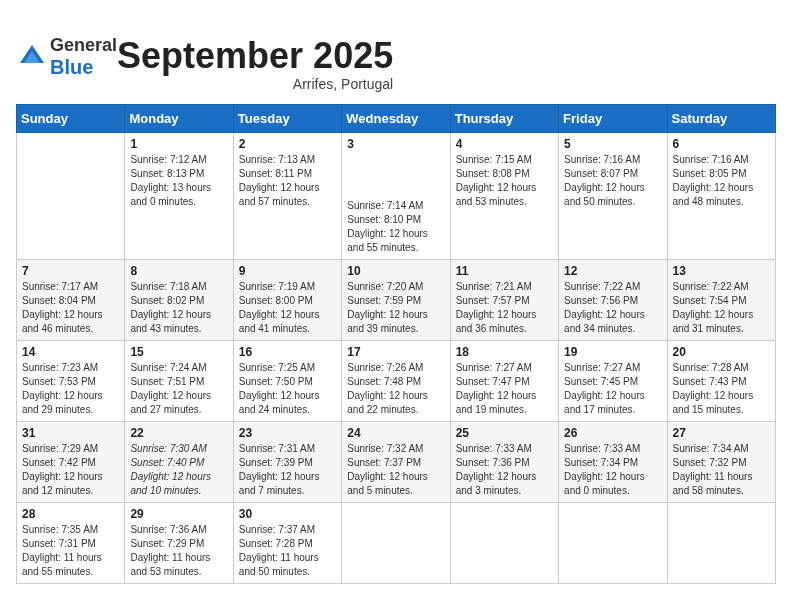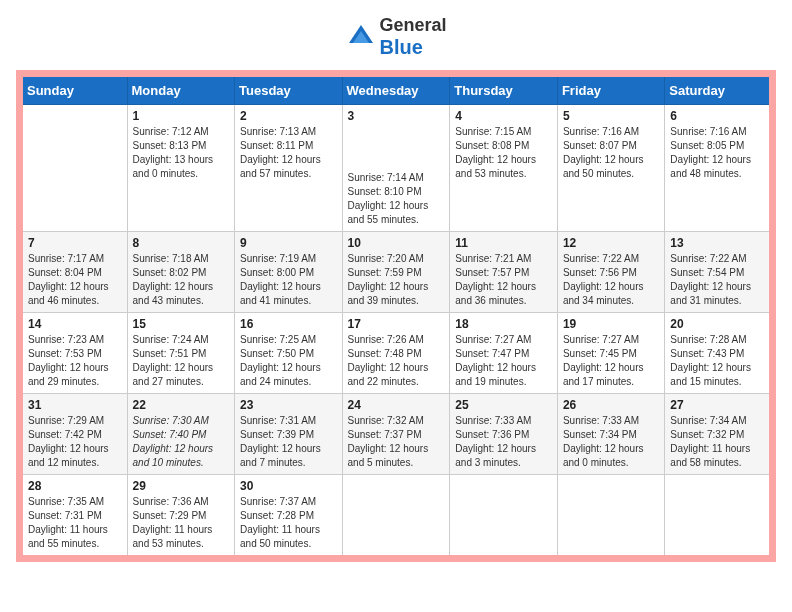--- a/index.html
+++ b/index.html
@@ -5,23 +5,24 @@
     * { box-sizing: border-box; margin: 0; padding: 0; }
     body {
       font-family: Arial, sans-serif;
       background: #fff;
       width: 792px;
       min-height: 612px;
       padding: 16px;
     }
     .header {
       display: flex;
-      justify-content: center;
+      justify-content: flex-start;
       align-items: flex-start;
       margin-bottom: 12px;
+      margin-top: 20px;
     }
     .logo {
       display: flex;
       align-items: center;
     }
     .logo-text {
       display: flex;
       flex-direction: column;
       line-height: 1.1;
     }
@@ -49,21 +50,21 @@
       color: #222;
       line-height: 1.1;
     }
     .subtitle {
       font-size: 14px;
       color: #444;
     }
     .calendar {
       width: 100%;
       border-collapse: collapse;
-      border: 7px solid #fca5a5;
+      border: 1px solid #fca5a5;
     }
     .calendar th {
       background: #1a6fc4;
       color: #fff;
       font-size: 13px;
       font-weight: bold;
       padding: 6px 4px;
       text-align: left;
       border: 1px solid #1560aa;
     }
@@ -103,20 +104,24 @@
   <div class="logo">
     <svg class="logo-icon" viewBox="0 0 32 32" xmlns="http://www.w3.org/2000/svg">
       <polygon points="16,4 28,22 4,22" fill="#1a6fc4"></polygon>
       <polygon points="16,10 24,22 8,22" fill="#5aabf0" opacity="0.7"></polygon>
     </svg>
     <div class="logo-text">
       <span class="logo-general">General</span>
       <span class="logo-blue">Blue</span>
     </div>
   </div>
+  <div class="title-block">
+    <div class="month-title">September 2025</div>
+    <div class="subtitle">Arrifes, Portugal</div>
+  </div>
 </div>
 
 <table class="calendar">
   <thead>
     <tr>
     <th>Sunday</th>
         <th>Monday</th>
         <th>Tuesday</th>
         <th>Wednesday</th>
         <th>Thursday</th>

